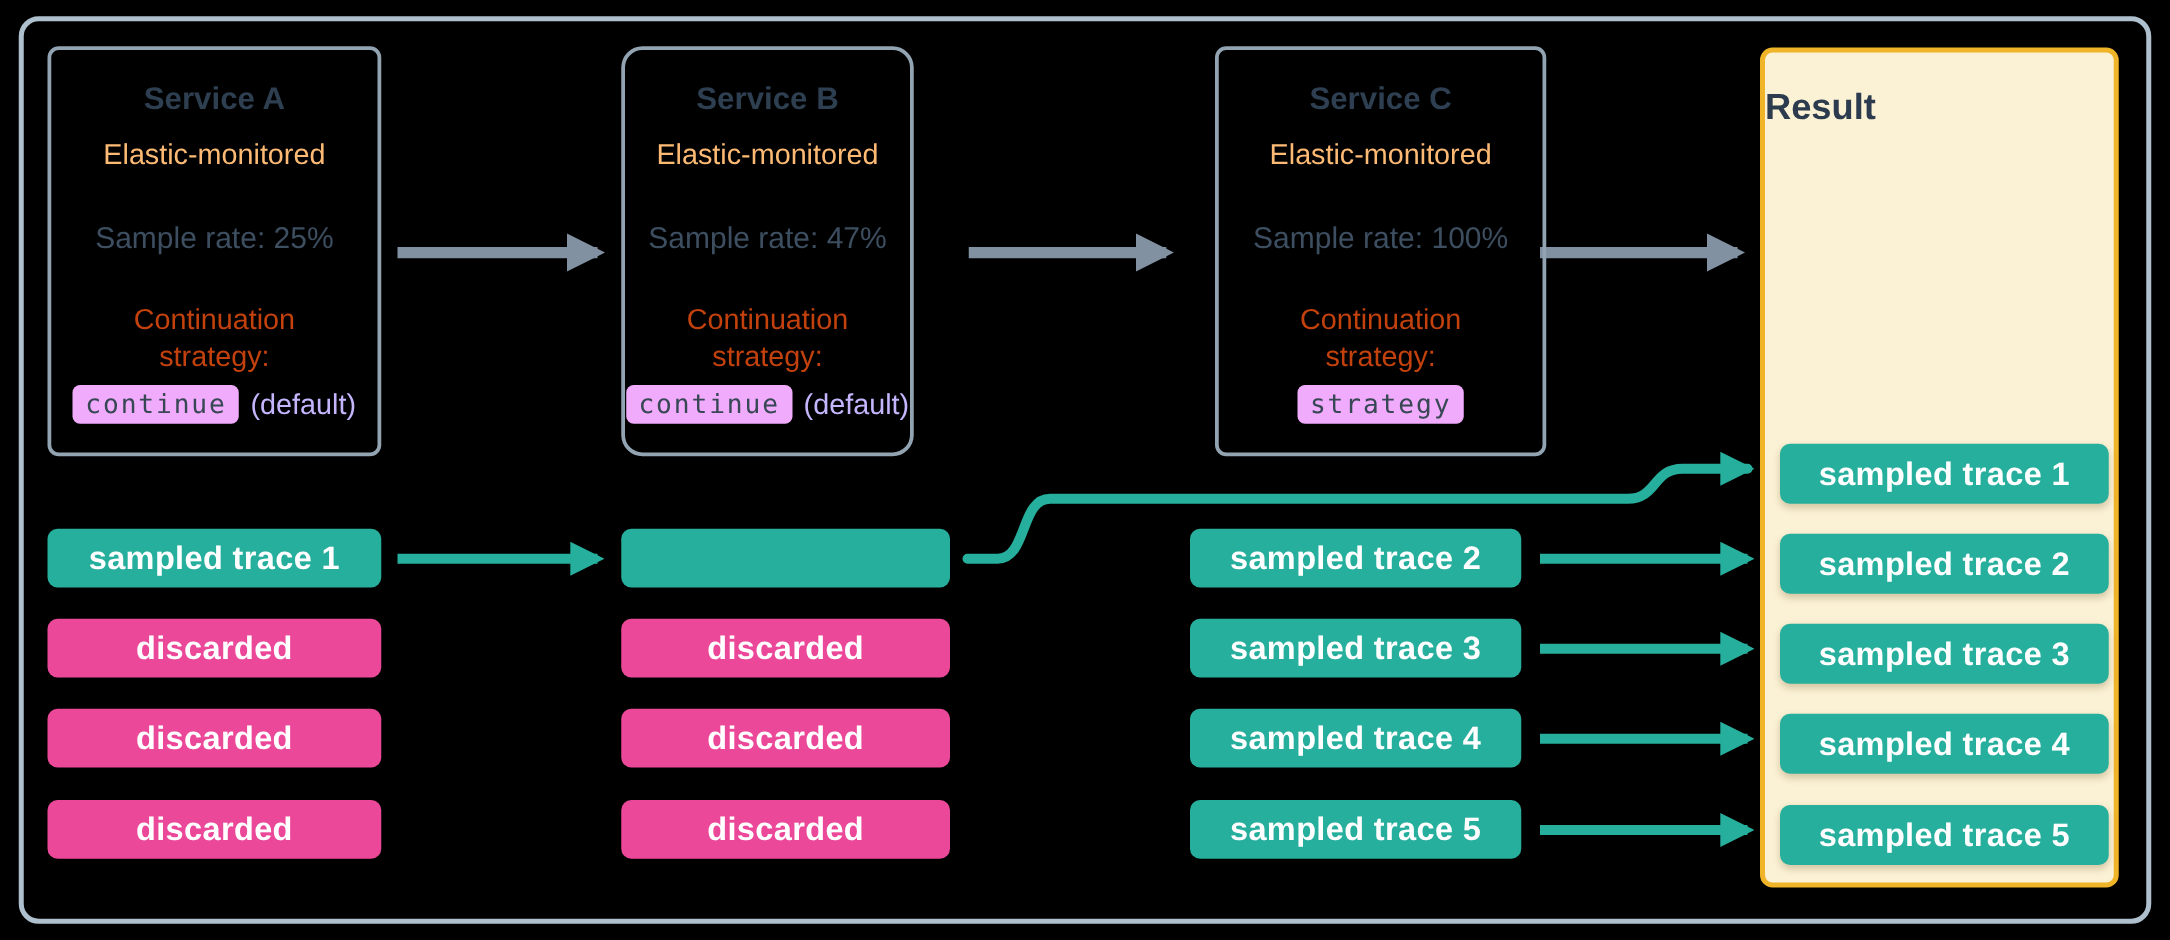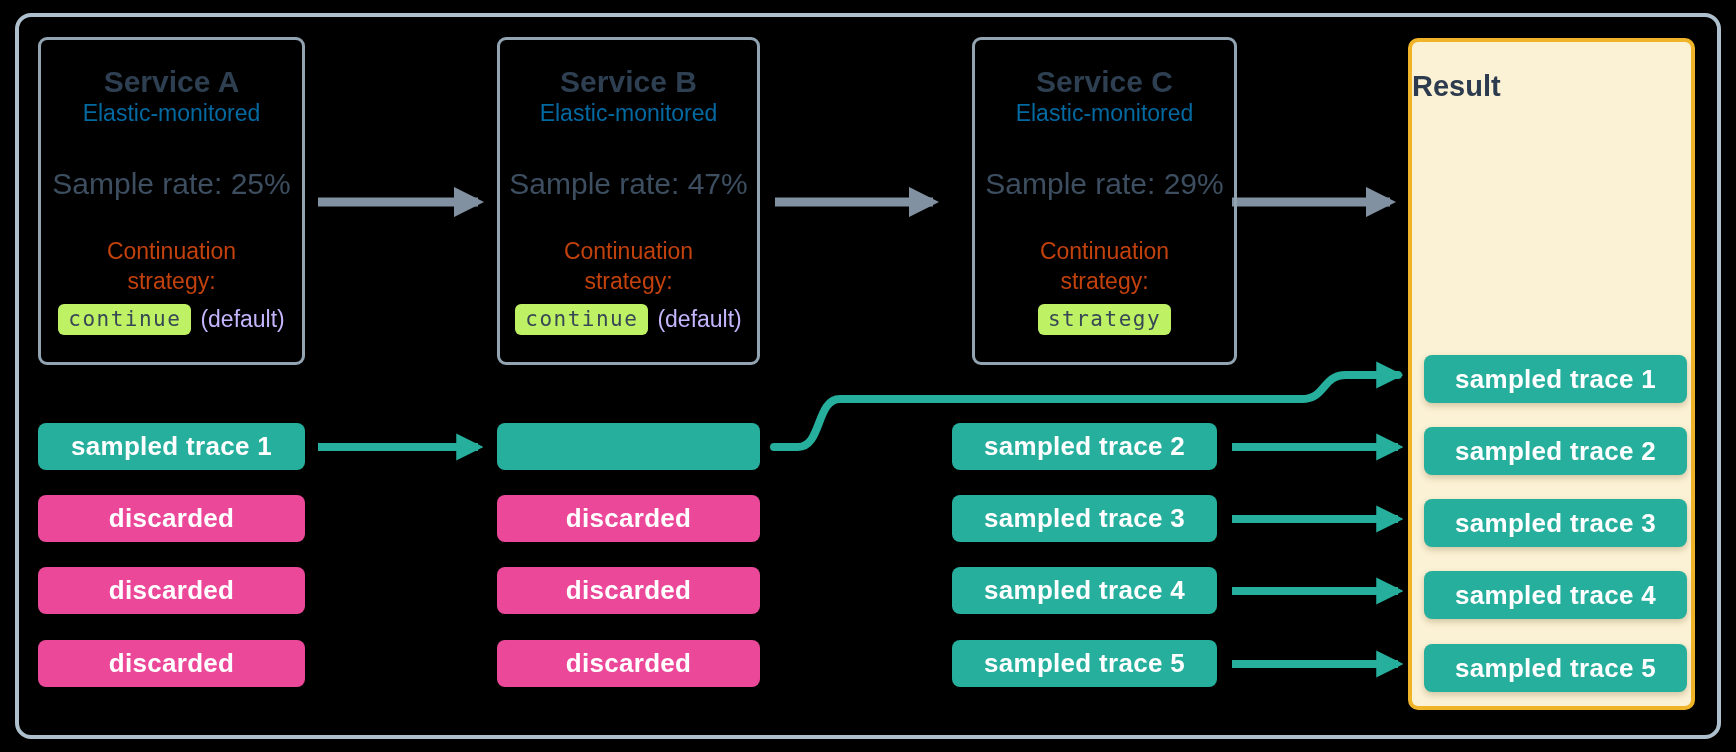--- a/index.html
+++ b/index.html
@@ -39,53 +39,54 @@
     border: 3px solid #92A3B2;
     border-radius: 9px;
     box-sizing: border-box;
     display: flex;
     flex-direction: column;
     align-items: center;
     text-align: center;
     padding-top: 24px;
   }
   .service-box.a { left: 38px;  width: 267px; }
-  .service-box.b { left: 497px; width: 263px; }
+  .service-box.b { left: 497px; width: 234px; border-radius: 17px; }
   .service-box.c { left: 972px; width: 265px; }
   .svc-title {
-    font-size: 30px;
+    font-size: 25px;
     font-weight: bold;
     color: #2E3F51;
     line-height: 1.2;
   }
   .svc-sub {
+    margin-top: 16px;
     font-size: 23px;
-    color: #0369a1;
+    color: #fdba74;
   }
   .svc-rate {
     margin-top: 40px;
-    font-size: 30px;
+    font-size: 24px;
     color: #3C4E60;
   }
   .svc-strategy {
     margin-top: 36px;
     font-size: 23px;
     color: #c2410c;
     width: 180px;
     line-height: 1.3;
   }
   .svc-chip-row {
     margin-top: 7px;
     display: flex;
     align-items: center;
     justify-content: center;
     gap: 9px;
   }
   .chip {
-    background: #bef264;
+    background: #f0abfc;
     color: #37view4754;
     color: #374754;
     border-radius: 6px;
     padding: 3px 10px 4px 10px;
     font-family: "DejaVu Sans Mono", monospace;
     font-size: 21px;
     letter-spacing: 1.5px;
   }
   .chip-suffix {
     font-size: 23px;
@@ -204,21 +205,21 @@
     <div class="svc-strategy">Continuation strategy:</div>
     <div class="svc-chip-row">
       <span class="chip">continue</span>
       <span class="chip-suffix">(default)</span>
     </div>
   </div>
 
   <div class="service-box c">
     <div class="svc-title">Service C</div>
     <div class="svc-sub">Elastic-monitored</div>
-    <div class="svc-rate">Sample rate: 29%</div>
+    <div class="svc-rate">Sample rate: 100%</div>
     <div class="svc-strategy">Continuation strategy:</div>
     <div class="svc-chip-row">
       <span class="chip">strategy</span>
     </div>
   </div>
 
   <div class="pill teal col-a row-0">sampled trace 1</div>
   <div class="pill red  col-a row-1">discarded</div>
   <div class="pill red  col-a row-2">discarded</div>
   <div class="pill red  col-a row-3">discarded</div>

